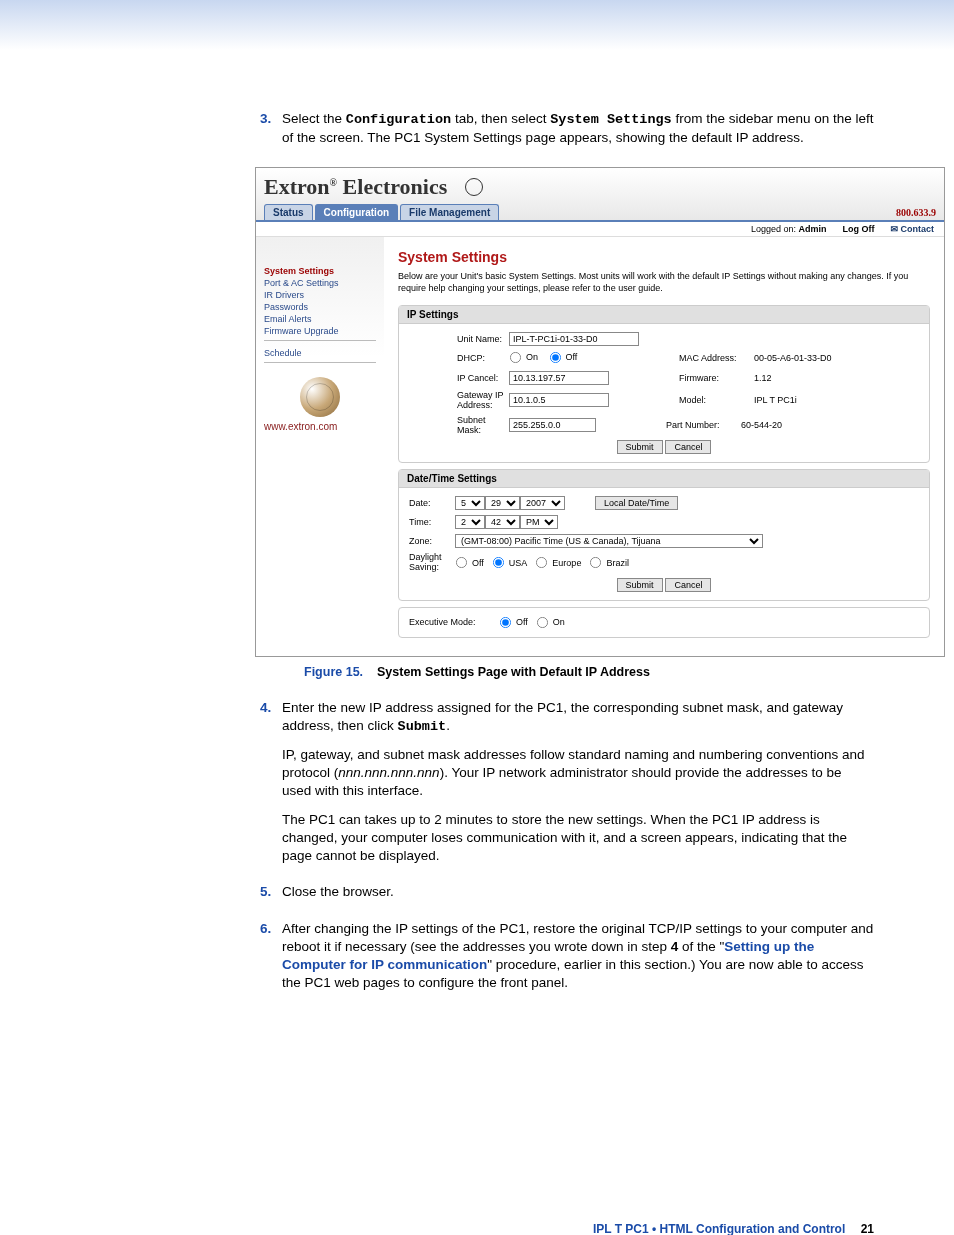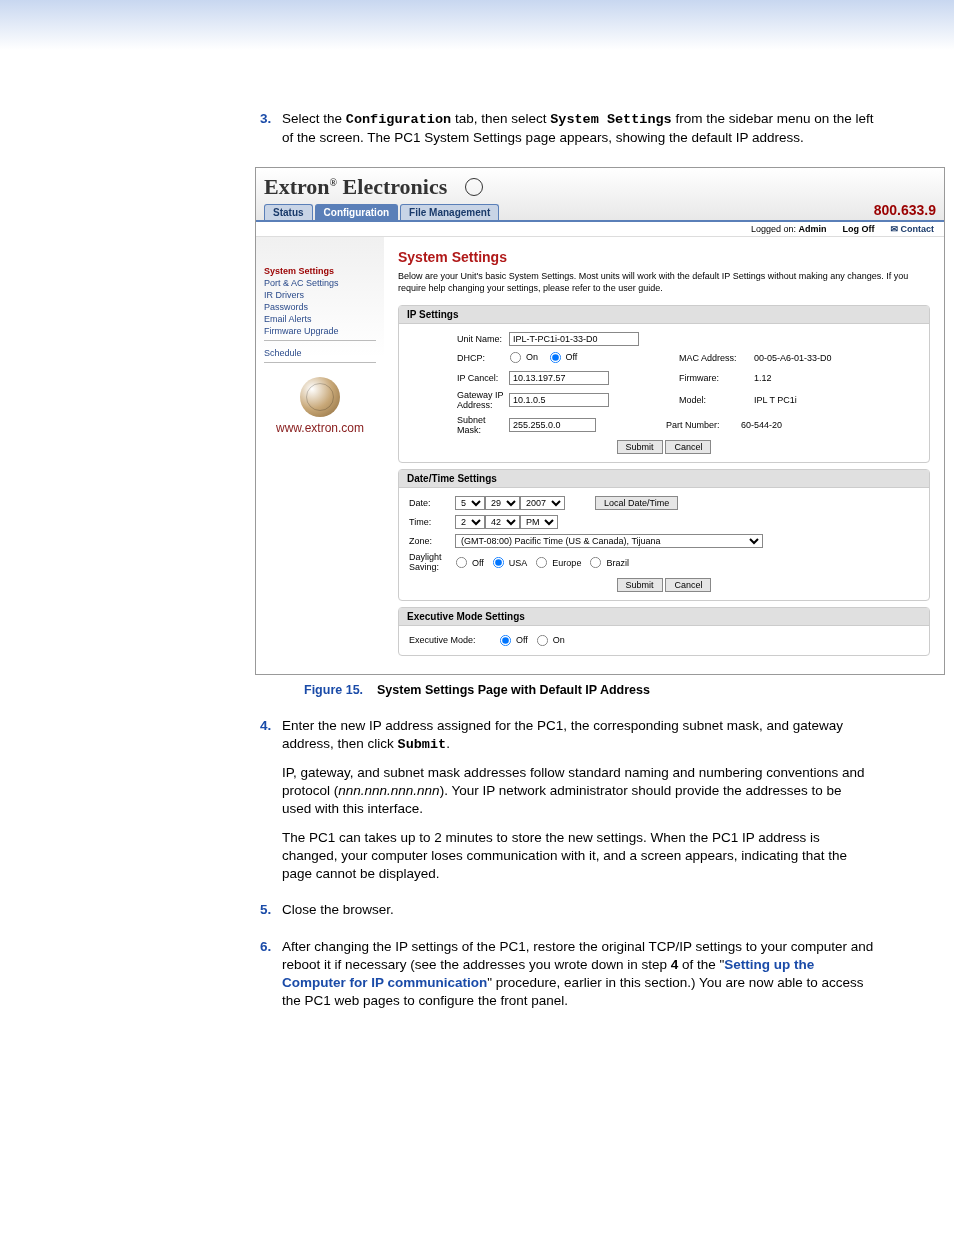--- a/index.html
+++ b/index.html
@@ -74,21 +74,21 @@
     font-size: 10px;
     font-weight: bold;
     color: #1a3a6a;
     border-radius: 3px 3px 0 0;
   }
   .ss-tab.active { background: #5a7fb8; color: #fff; }
   .ss-topright {
     position: absolute; right: 8px; bottom: 2px; font-size: 9px;
     display: flex; gap: 14px; align-items: center;
   }
-  .ss-topright .phone { color: #9a0000; font-weight: bold; font-size: 14px; }
+  .ss-topright .phone { color: #9a0000; font-weight: bold; font-size: 10px; font-family: Liberation Serif, serif; }
   .ss-body { display: flex; }
   .ss-sidebar {
     width: 128px;
     background: linear-gradient(to bottom, #f0f0f0, #fff 120px);
     padding: 28px 8px 8px 8px;
     font-size: 9px;
   }
   .ss-sidebar a {
     display: block; color: #2a4a8a; text-decoration: none;
     padding: 1px 0;
@@ -97,21 +97,21 @@
   .ss-sidebar hr { border: none; border-top: 1px solid #bbb; margin: 3px 0 6px 0; }
   .ss-sidebar .sb-logo {
     width: 40px; height: 40px; margin: 14px auto 4px;
     border-radius: 50%;
     background: radial-gradient(circle at 30% 30%, #fff, #c8a878, #8a6838);
     position: relative;
   }
   .ss-sidebar .sb-logo::after {
     content: ""; position: absolute; inset: 6px; border: 1px solid rgba(0,0,0,0.2); border-radius: 50%;
   }
-  .ss-sidebar .sb-url { text-align: center; color: #8a2020; font-size: 12px; }
+  .ss-sidebar .sb-url { text-align: left; color: #8a2020; font-size: 10px; }
   
   .ss-main { flex: 1; padding: 12px 14px; }
   .ss-title { color: #b01818; font-weight: bold; font-size: 14px; margin-bottom: 6px; }
   .ss-desc { font-size: 9px; margin-bottom: 10px; line-height: 1.3; }
   
   .ss-panel {
     border: 1px solid #ccc;
     border-radius: 4px;
     margin-bottom: 6px;
   }
@@ -312,21 +312,20 @@
                 </label>
             </div>
             <div class="ss-btnrow">
               <button class="ss-btn">Submit</button>
               <button class="ss-btn">Cancel</button>
             </div>
           </div>
         </div>
 
         <div class="ss-panel">
-          <div class="ss-panel-head">Executive Mode Settings</div>
           <div class="ss-panel-body">
             <div class="ss-row" style="margin-bottom:0">
               <div style="width:90px">Executive Mode:</div>
               <label class="ss-radio-grp">
                   <input type="radio" name="ex" checked="" style="">
                   <span>Off</span>
                 </label>
               <label class="ss-radio-grp">
                   <input type="radio" name="ex" style="">
                   <span>On</span>

